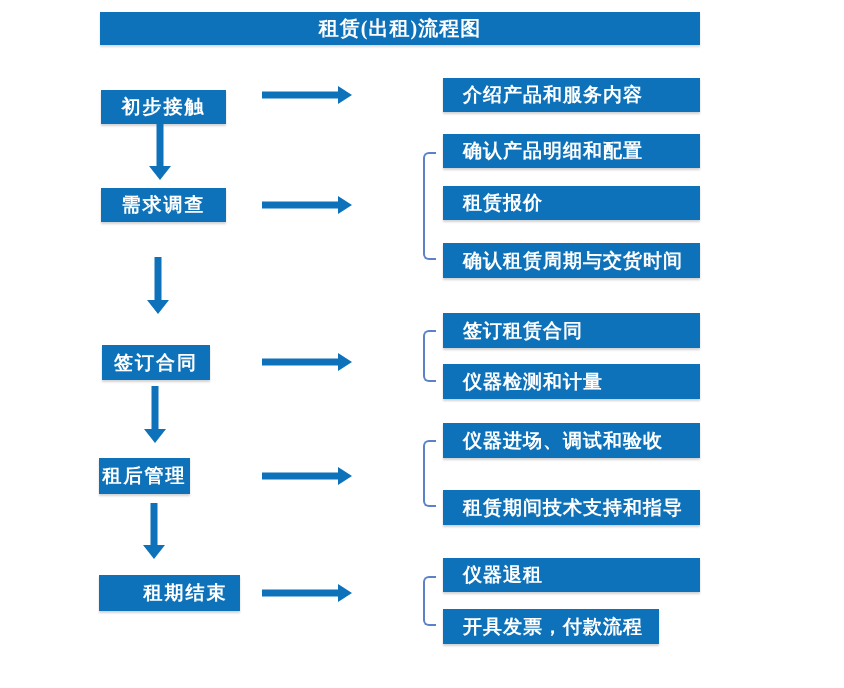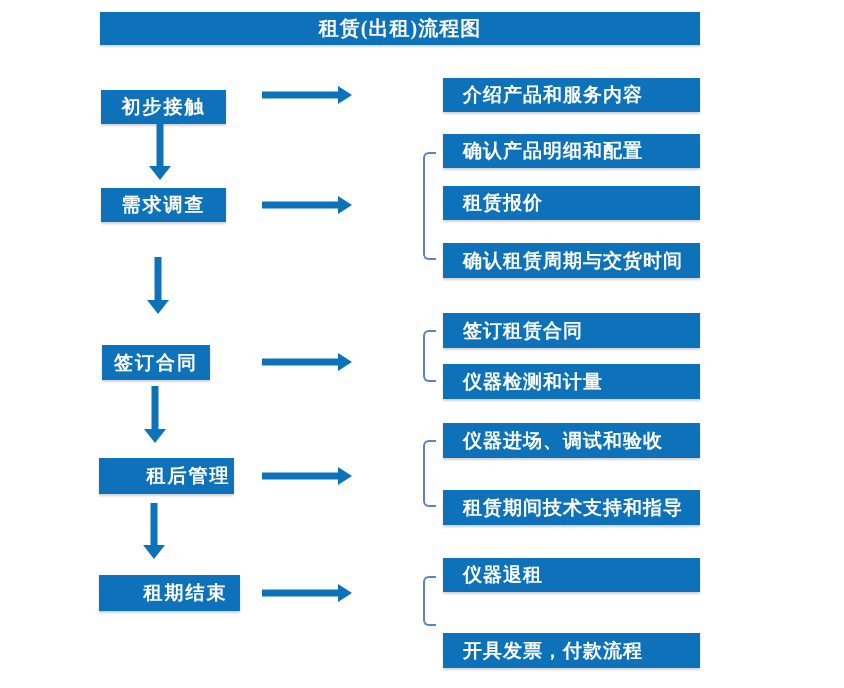--- a/index.html
+++ b/index.html
@@ -110,21 +110,21 @@
 </head>
 <body>
 
 <div class="canvas">
 
   <div class="title-bar" style="left:100px; top:12px; width:600px; height:33px;">租赁(出租)流程图</div>
 
   <div class="step-box" style="left:101px; top:90px;  width:125px; height:34px;">初步接触</div>
   <div class="step-box" style="left:101px; top:188px; width:125px; height:34px;">需求调查</div>
   <div class="step-box" style="left:102px; top:345px; width:108px; height:35px;text-align:center;">签订合同</div>
-  <div class="step-box" style="left:99px;  top:458px; width:91px; height:36px;padding-left:44px;">租后管理</div>
+  <div class="step-box" style="left:99px;  top:458px; width:91px; height:36px;">租后管理</div>
   <div class="step-box" style="left:99px;  top:575px; width:109px; height:36px;padding-left:32px;">租期结束</div>
 
   <div class="varrow" style="left:149px; top:117px; height:63px;"></div>
   <div class="varrow" style="left:147px; top:257px; height:57px;"></div>
   <div class="varrow" style="left:144px; top:386px; height:57px;"></div>
   <div class="varrow" style="left:143px; top:503px; height:56px;"></div>
 
   <div class="harrow" style="left:262px; top:86px;  width:90px; height:18px;"></div>
   <div class="harrow" style="left:262px; top:196px; width:90px; height:18px;"></div>
   <div class="harrow" style="left:262px; top:353px; width:90px; height:18px;"></div>
@@ -142,15 +142,15 @@
   <div class="output-box" style="left:443px; top:186px; width:257px; height:34px;">租赁报价</div>
   <div class="output-box" style="left:443px; top:243px; width:257px; height:35px;text-align:right;">确认租赁周期与交货时间</div>
 
   <div class="output-box" style="left:443px; top:313px; width:257px; height:35px;">签订租赁合同</div>
   <div class="output-box" style="left:443px; top:364px; width:257px; height:35px;">仪器检测和计量</div>
 
   <div class="output-box" style="left:443px; top:423px; width:257px; height:35px;">仪器进场、调试和验收</div>
   <div class="output-box" style="left:443px; top:490px; width:257px; height:35px;">租赁期间技术支持和指导</div>
 
   <div class="output-box" style="left:443px; top:558px; width:257px; height:34px;">仪器退租</div>
-  <div class="output-box" style="left:443px; top:609px; width:257px; height:35px;margin-top:24px;">开具发票，付款流程</div>
+  <div class="output-box" style="left:443px; top:609px; width:216px; height:35px;">开具发票，付款流程</div>
 
 </div>
 
 </body></html>

